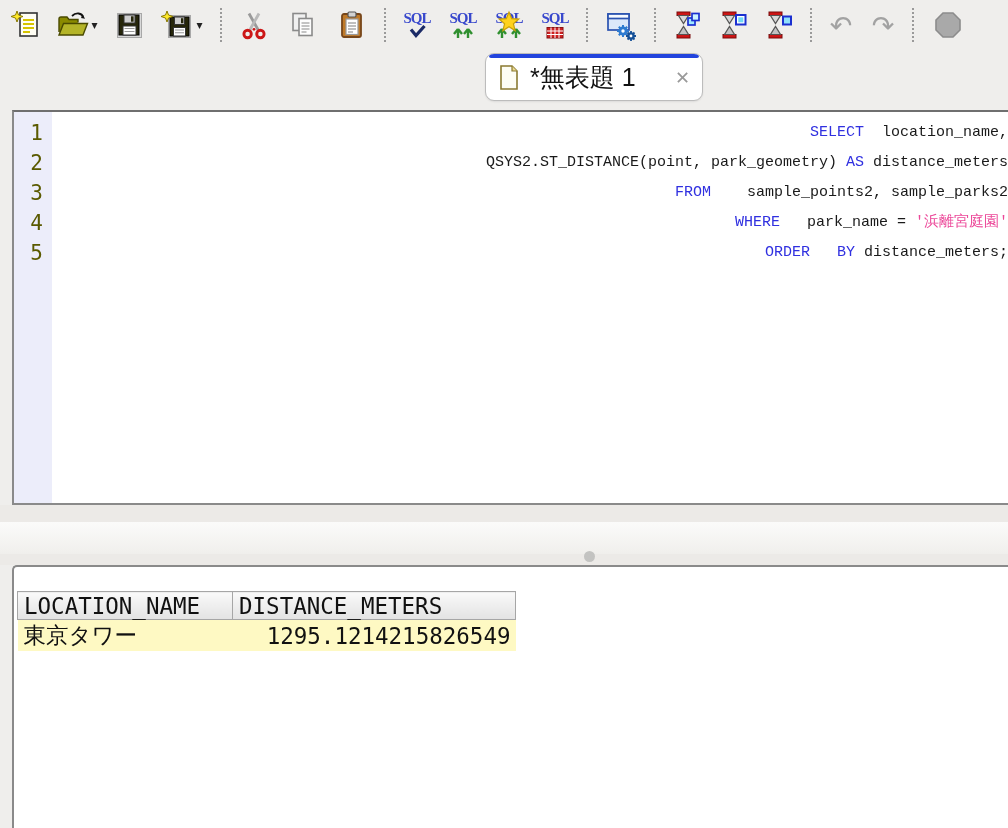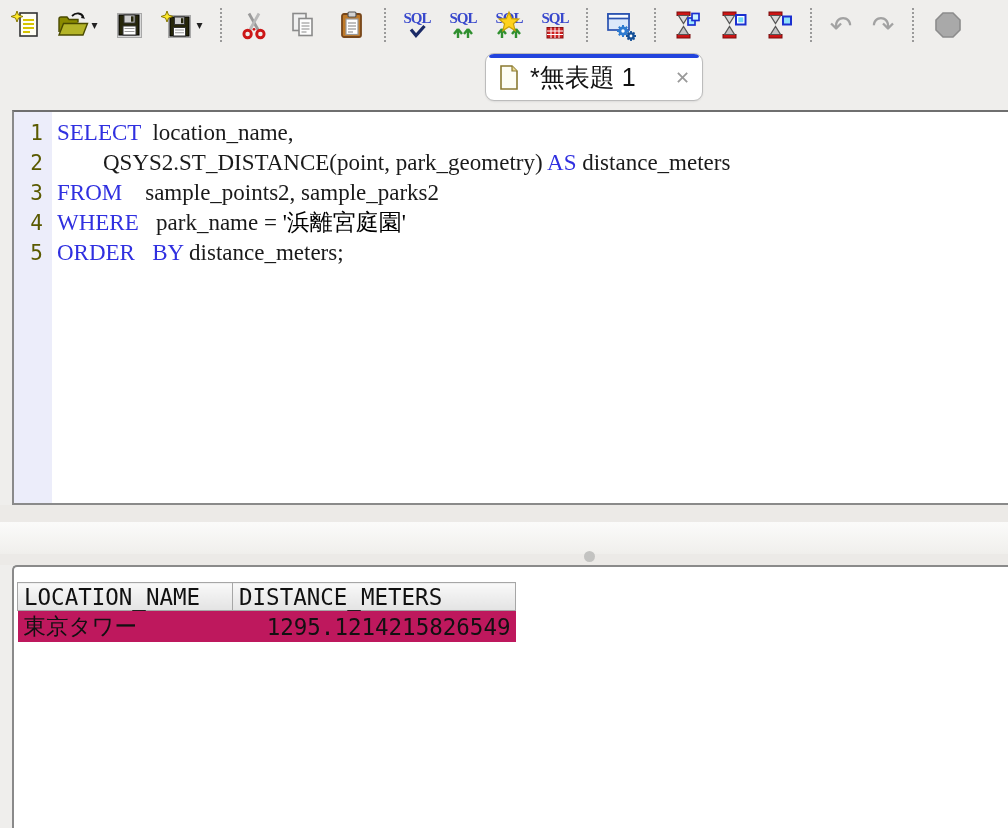--- a/index.html
+++ b/index.html
@@ -28,46 +28,46 @@
 
   
   .editor-panel { position:absolute; left:12px; top:110px; width:996px; height:395px;
                   background:#ffffff; border-top:2px solid #6f6f6f;
                   border-left:2px solid #8a8a8a; border-bottom:2px solid #8a8a8a; }
   .gutter { position:absolute; left:0; top:0; bottom:0; width:38px; background:#ecedfa;
             padding-top:6px; }
   .ln { font-family:"DejaVu Sans Mono",monospace; font-size:21px; line-height:30px;
         color:#5a5a00; text-align:right; padding-right:9px; }
   .code { position:absolute; left:38px; top:0; right:0; bottom:0; padding:6px 0 0 5px;
-          font-family:Liberation Serif, serif; font-size:23px; line-height:30px;
-          white-space:pre; color:#1a1a1a; }
+          font-family:Liberation Mono, monospace; font-size:15px; line-height:30px;
+          white-space:pre; color:#1a1a1a;text-align:right; }
   .t-keyword { color:#3030e0; }
   .t-plain   { color:#1a1a1a; }
-  .t-string  { color:#000000; }
+  .t-string  { color:#ec4899; }
 
   
   .splitgap { position:absolute; left:0; top:505px; width:1008px; height:60px; background:#eceae7; }
   .splitbar { position:absolute; left:0; top:17px; width:1008px; height:32px;
               background:linear-gradient(#fbfbfa,#f0efec); }
   .splitdot { position:absolute; left:584px; top:29px; width:11px; height:11px;
               border-radius:50%; background:#c3c3c1; }
 
   
   .results-panel { position:absolute; left:12px; top:565px; width:996px; height:263px;
                    background:#ffffff; border-top:2px solid #8a8a8a;
                    border-left:2px solid #8a8a8a; border-top-left-radius:5px; }
-  table.results { border-collapse:collapse; margin:15px 0 0 3px;
+  table.results { border-collapse:collapse; margin:24px 0 0 3px;
                   font-family:"DejaVu Sans Mono",monospace; font-size:22.5px; }
   table.results th { width:215px; height:28px; text-align:left; font-weight:normal;
                      background:linear-gradient(#f9f9f9,#e3e3e3);
                      border:1px solid #a6a6a6; padding:0 6px; color:#111; }
   table.results th.col-dist { width:283px; }
   table.results td { height:30px; padding:0 6px; color:#111; }
   table.results td.c-num { text-align:right; padding-right:5px; }
-  table.results tr.alt td { background:#be185d; }
+  table.results tr.alt td { background:#fef9c3; }
 </style>
 </head>
 <body>
 
 <div class="toolbar">
 
   <div class="tbtn" style="width:44px">
     <svg width="30" height="30" viewBox="0 0 30 30">
       <rect x="9" y="3" width="17" height="23" fill="#fffef4" stroke="#333" stroke-width="1.6"></rect>
       <path d="M12 10 h11 M12 14 h11 M12 18 h11 M12 22 h7" stroke="#d6c400" stroke-width="2.2"></path>

